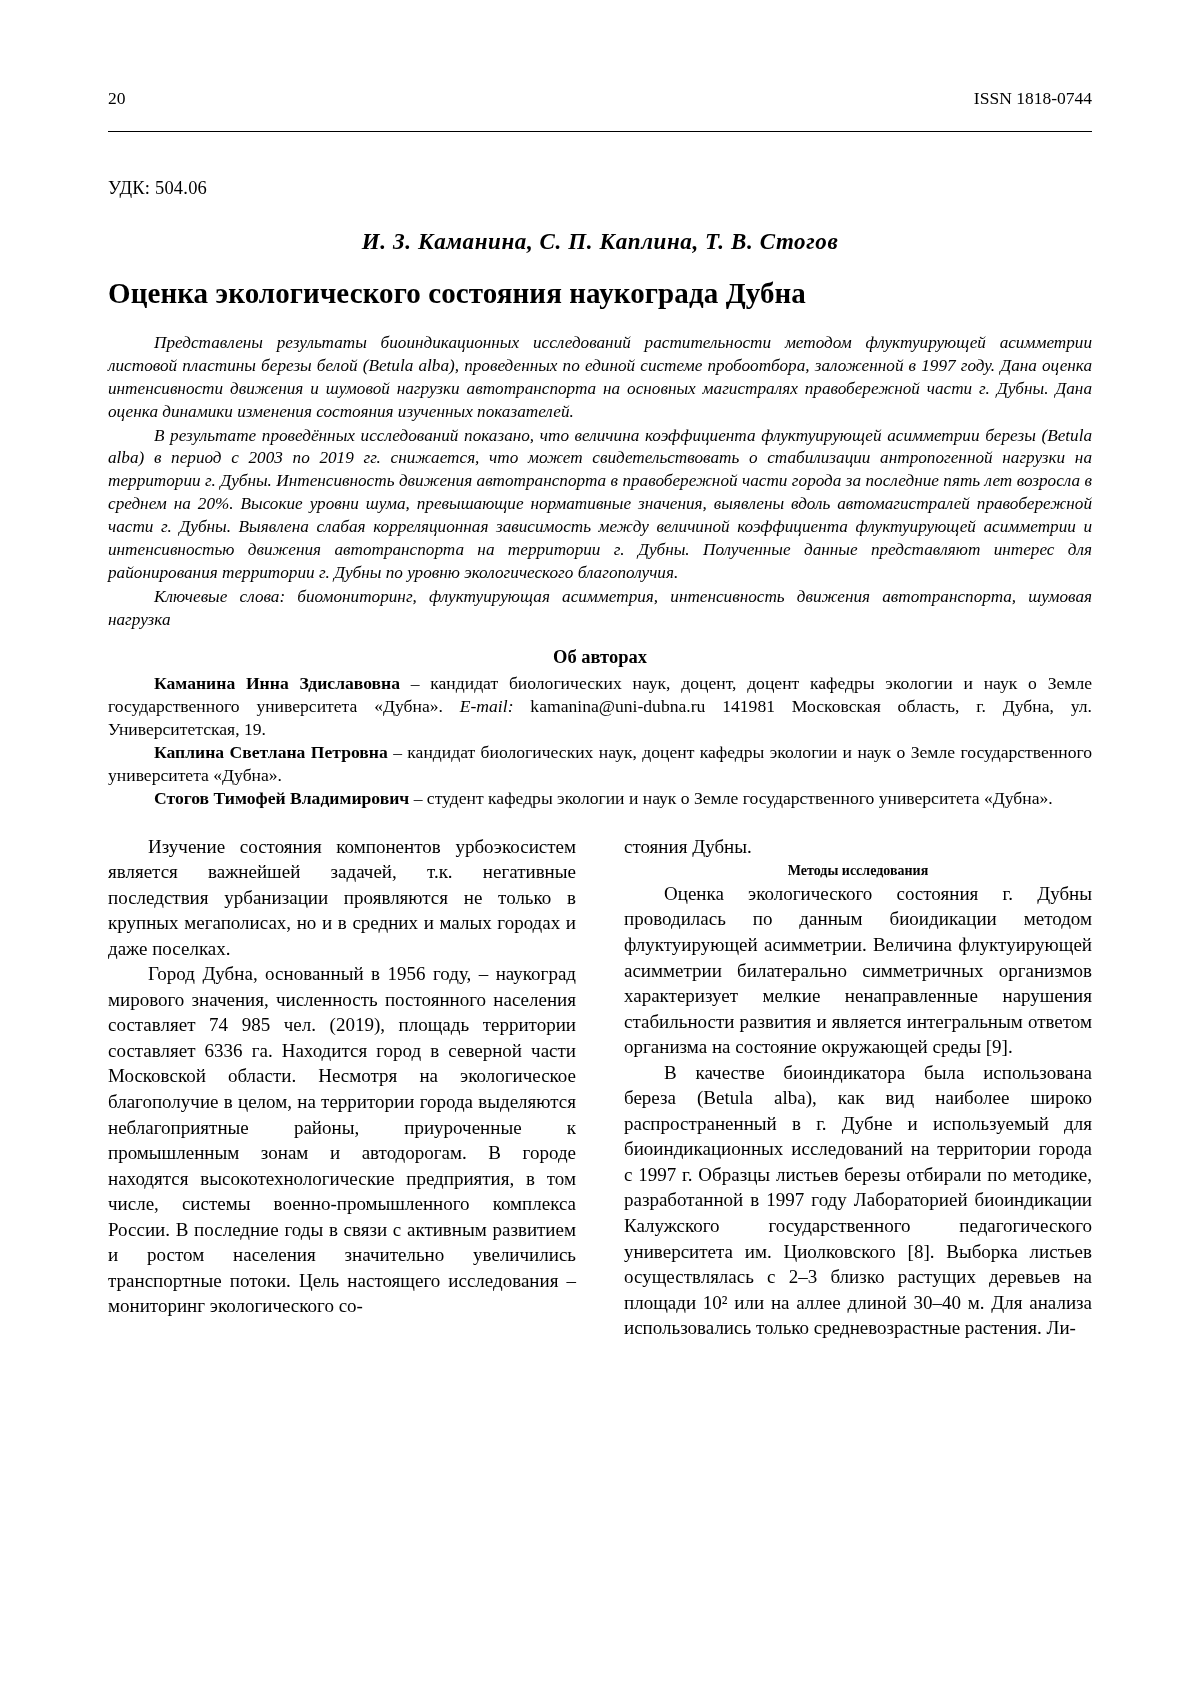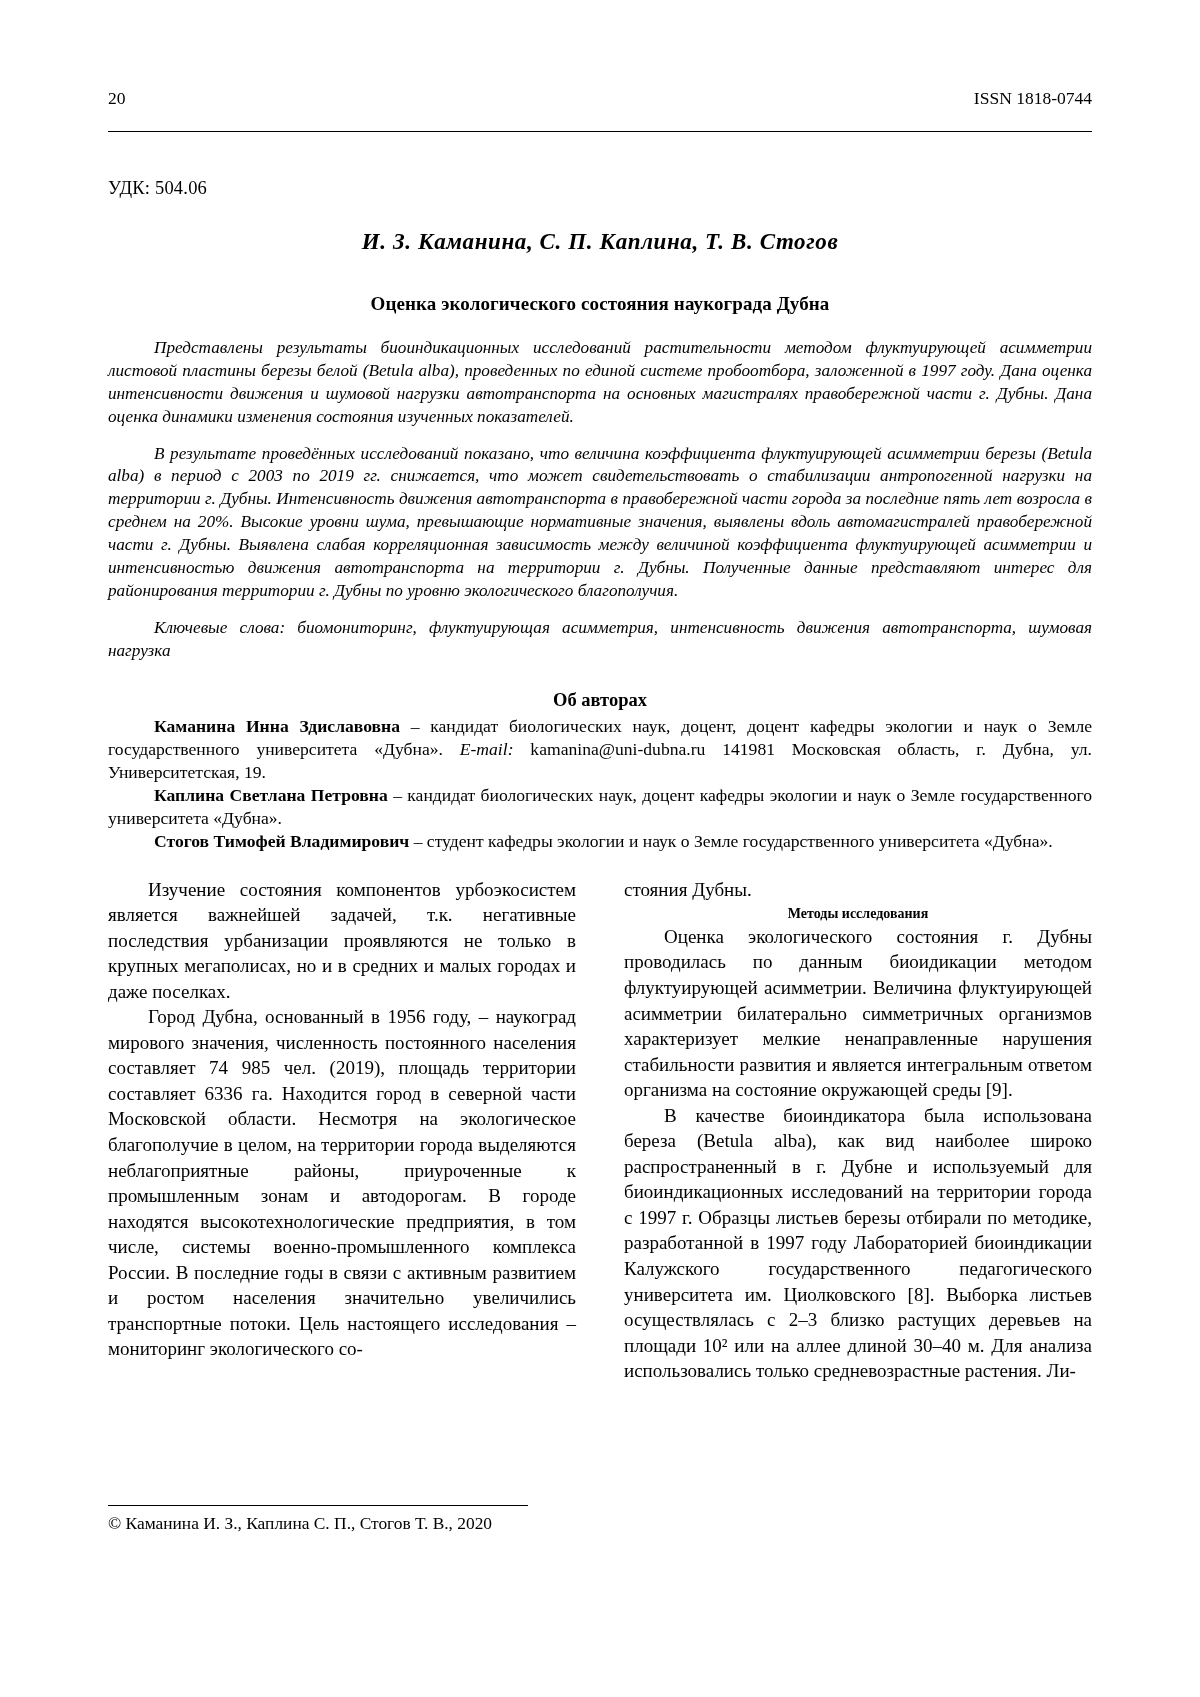--- a/index.html
+++ b/index.html
@@ -55,47 +55,47 @@
   
   .authors {
     margin-top: 30px;
     text-align: center;
     font-style: italic;
     font-weight: bold;
     font-size: 23px;
     letter-spacing: 0.6px;
   }
   .doc-title {
-    margin-top: 38px;
-    text-align: center;
+    margin-top: 22px;
+    text-align: left;
     font-weight: bold;
-    font-size: 19px;
+    font-size: 29px;
     letter-spacing: 0.1px;
   }
   
   .abstract {
     margin-top: 22px;
     font-style: italic;
     font-size: 17.2px;
     line-height: 1.33;
     text-align: justify;
   }
   .abstract p {
     margin: 0;
     text-indent: 46px;
   }
   .abstract p + p {
-    margin-top: 14px;
+    margin-top: 1px;
   }
   .kw {
     font-style: italic;
   }
   
   .about-head {
-    margin-top: 28px;
+    margin-top: 16px;
     text-align: center;
     font-weight: bold;
     font-size: 18.5px;
   }
   .about {
     margin-top: 4px;
     font-size: 17.6px;
     line-height: 1.3;
     text-align: justify;
   }
@@ -187,17 +187,13 @@
       <div class="col">
         <p class="no-indent">стояния Дубны.</p>
         <p class="sec-head">Методы исследования</p>
         <p>Оценка экологического состояния г. Дубны проводилась по данным биоидикации методом флуктуирующей асимметрии. Величина флуктуирующей асимметрии билатерально симметричных организмов характеризует мелкие ненаправленные нарушения стабильности развития и является интегральным ответом организма на состояние окружающей среды [9].</p>
         <p>В качестве биоиндикатора была использована береза (Betula alba), как вид наиболее широко распространенный в г. Дубне и используемый для биоиндикационных исследований на территории города с 1997 г. Образцы листьев березы отбирали по методике, разработанной в 1997 году Лабораторией биоиндикации Калужского государственного педагогического университета им. Циолковского [8]. Выборка листьев осуществлялась с 2–3 близко растущих деревьев на площади 10² или на аллее длиной 30–40 м. Для анализа использовались только средневозрастные растения. Ли-</p>
       </div>
     </div>
 
   </div>
 
-  <div class="footnote">
-    <div class="fn-rule"></div>
-    <div class="fn-text">© Каманина И. З., Каплина С. П., Стогов Т. В., 2020</div>
-  </div>
 </div>
 
 </body></html>

